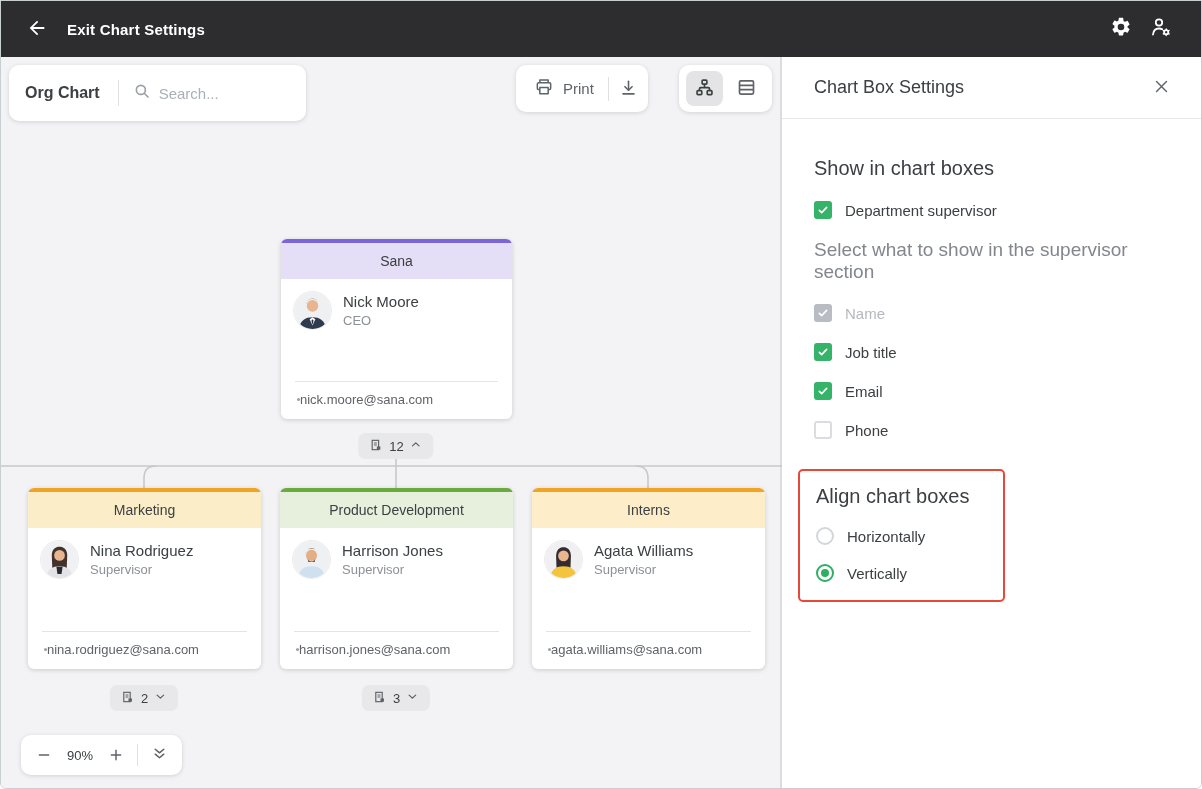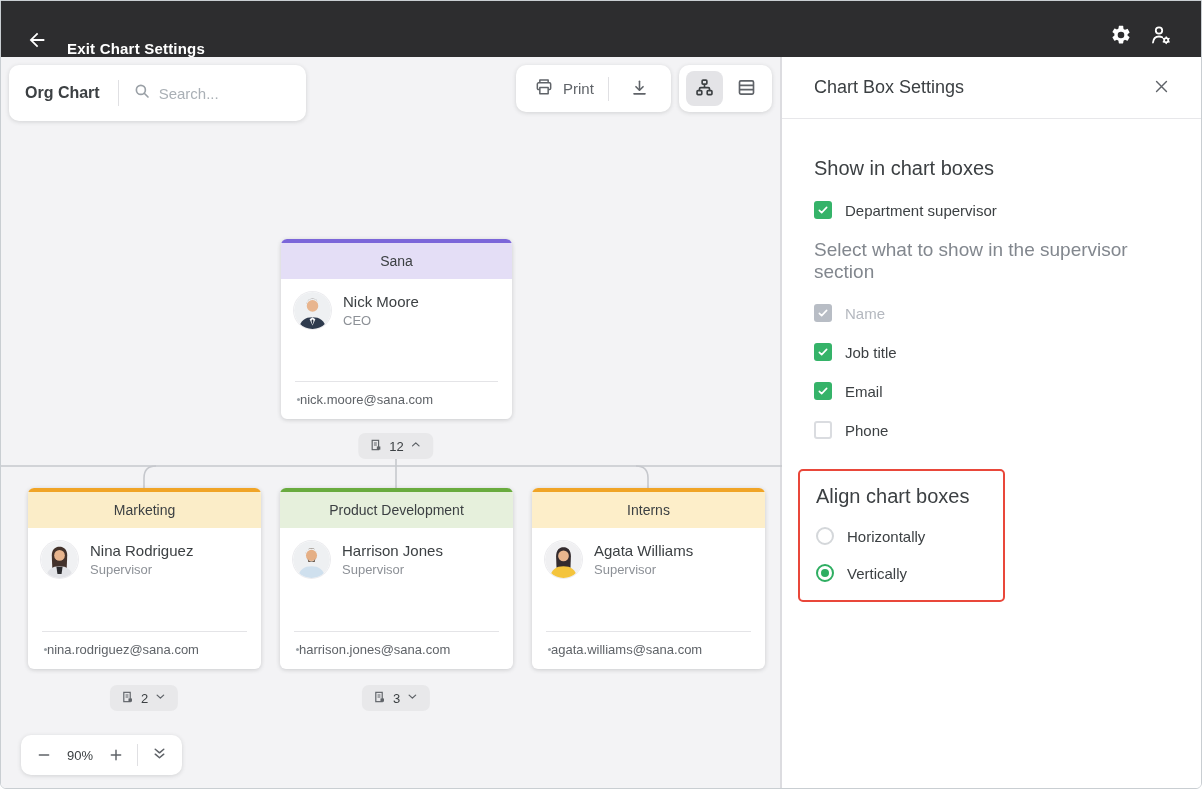--- a/index.html
+++ b/index.html
@@ -1,39 +1,39 @@
 <!DOCTYPE html>
 <html><head>
 <meta charset="utf-8">
 <style>
   * { margin:0; padding:0; box-sizing:border-box; }
   html,body { width:1202px; height:789px; }
   body { font-family:"Liberation Sans", sans-serif; background:#fff; }
   .app { width:1202px; height:789px; border:1px solid #c9ced2; border-radius:0 0 6px 6px; overflow:hidden; display:flex; flex-direction:column; }
 
   
-  .topbar { height:56px; background:#2d2d2f; display:flex; align-items:flex-end; padding:0 20px; flex:0 0 auto; }
+  .topbar { height:56px; background:#2d2d2f; display:flex; align-items:center; padding:0 20px; flex:0 0 auto; }
   .back-btn { width:32px; height:32px; display:flex; align-items:center; justify-content:center; cursor:pointer; background:none; border:none; }
   .topbar-title { color:#fff; font-size:15px; font-weight:700; margin-left:14px; letter-spacing:.2px; }
   .topbar-spacer { flex:1; }
   .topbar-icon { width:40px; height:40px; display:flex; align-items:center; justify-content:center; cursor:pointer; }
 
   
   .main { flex:1; display:flex; min-height:0; }
   .canvas { position:relative; width:781px; height:733px; background:#f3f3f5; border-right:2px solid #dcdce0; flex:0 0 auto; }
 
   
   .toolbar-card { position:absolute; left:8px; top:8px; width:297px; height:56px; background:#fff; border-radius:10px; box-shadow:0 1px 4px rgba(60,64,67,.18); display:flex; align-items:center; padding:0 16px; }
   .app-title { font-size:16px; font-weight:700; color:#3c4043; white-space:nowrap; }
   .toolbar-sep { width:1px; height:26px; background:#e0e0e3; margin:0 14px 0 18px; }
   .search-wrap { display:flex; align-items:center; gap:8px; flex:1; }
   .search-input { border:none; outline:none; font-size:15px; color:#3c4043; width:120px; background:transparent; font-family:"Liberation Sans",sans-serif; }
   .search-input::placeholder { color:#aab0b6; }
 
-  .print-group { position:absolute; left:515px; top:8px; width:155px; height:47px; background:#fff; border-radius:10px; box-shadow:0 1px 4px rgba(60,64,67,.18); display:flex; align-items:center; }
+  .print-group { position:absolute; left:515px; top:8px; width:132px; height:47px; background:#fff; border-radius:10px; box-shadow:0 1px 4px rgba(60,64,67,.18); display:flex; align-items:center; }
   .print-btn { display:flex; align-items:center; gap:9px; padding:0 14px 0 18px; height:100%; cursor:pointer; background:none; border:none; font-family:"Liberation Sans",sans-serif; }
   .print-label { font-size:15px; color:#5f6368; font-weight:500; }
   .print-sep { width:1px; height:24px; background:#e0e0e3; }
   .dl-btn { flex:1; height:100%; display:flex; align-items:center; justify-content:center; cursor:pointer; background:none; border:none; }
 
   .view-group { position:absolute; left:678px; top:8px; width:93px; height:47px; background:#fff; border-radius:10px; box-shadow:0 1px 4px rgba(60,64,67,.18); display:flex; align-items:center; justify-content:space-between; padding:0 7px; }
   .view-btn { width:37px; height:35px; border:none; background:transparent; border-radius:8px; display:flex; align-items:center; justify-content:center; cursor:pointer; }
   .view-btn.active { background:#e4e4e7; }
 
   

